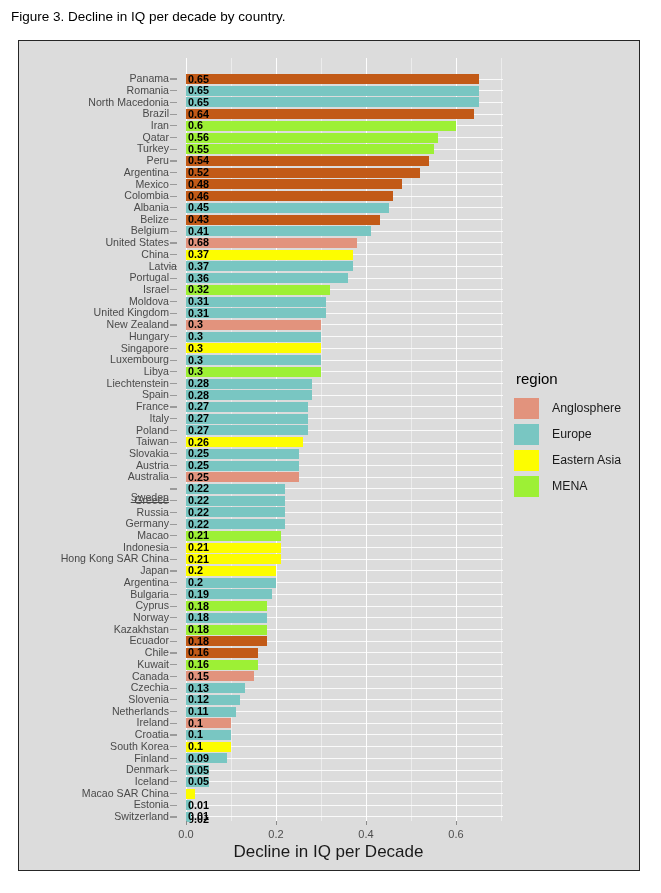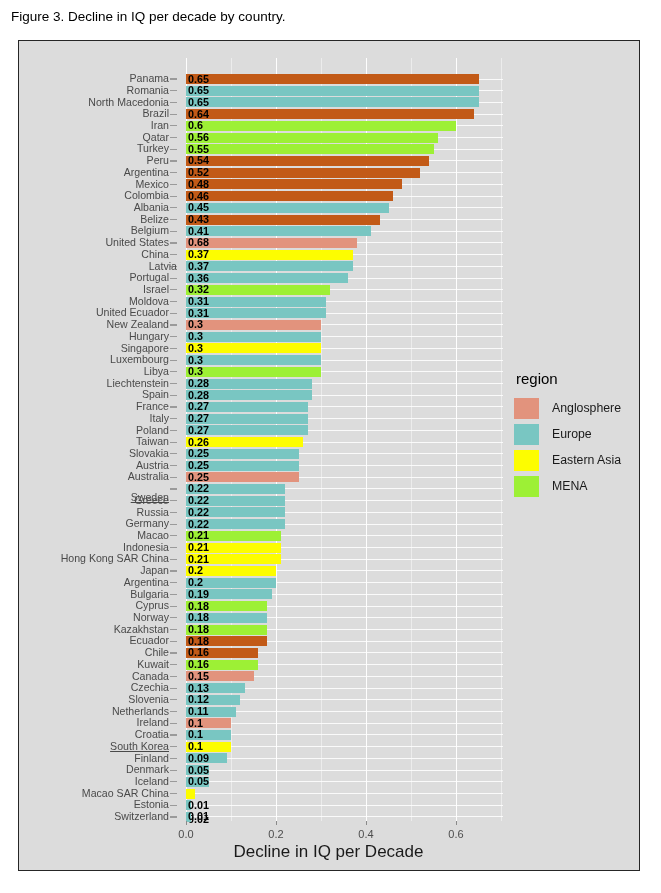--- a/index.html
+++ b/index.html
@@ -138,21 +138,21 @@
         <div class="country" style="top: 242.952px;">Israel</div>
         <div class="bar" style="left: 167px; width: 144px; top: 243.852px; background: rgb(157, 240, 53);"></div>
         <div class="barval" style="left: 169px; top: 243.352px;">0.32</div>
         <div class="hgrid" style="left: 167px; width: 317px; top: 260.066px;"></div>
         <div class="ytick" style="top: 259.966px;"></div>
         <div class="country" style="top: 254.666px;">Moldova</div>
         <div class="bar" style="left: 167px; width: 139.5px; top: 255.566px; background: rgb(121, 198, 194);"></div>
         <div class="barval" style="left: 169px; top: 255.066px;">0.31</div>
         <div class="hgrid" style="left: 167px; width: 317px; top: 271.78px;"></div>
         <div class="ytick" style="top: 271.68px;"></div>
-        <div class="country" style="top: 266.38px;">United Ecuador</div>
+        <div class="country" style="top: 266.38px;">United Kingdom</div>
         <div class="bar" style="left: 167px; width: 139.5px; top: 267.28px; background: rgb(121, 198, 194);"></div>
         <div class="barval" style="left: 169px; top: 266.78px;">0.31</div>
         <div class="hgrid" style="left: 167px; width: 317px; top: 283.494px;"></div>
         <div class="ytick" style="top: 283.394px;"></div>
         <div class="country" style="top: 278.094px;">New Zealand</div>
         <div class="bar" style="left: 167px; width: 135px; top: 278.994px; background: rgb(226, 147, 125);"></div>
         <div class="barval" style="left: 169px; top: 278.494px;">0.3</div>
         <div class="hgrid" style="left: 167px; width: 317px; top: 295.208px;"></div>
         <div class="ytick" style="top: 295.108px;"></div>
         <div class="country" style="top: 289.808px;">Hungary</div>
@@ -323,21 +323,21 @@
         <div class="country" style="top: 676.37px;">Ireland</div>
         <div class="bar" style="left: 167px; width: 45px; top: 677.27px; background: rgb(226, 147, 125);"></div>
         <div class="barval" style="left: 169px; top: 676.77px;">0.1</div>
         <div class="hgrid" style="left: 167px; width: 317px; top: 693.484px;"></div>
         <div class="ytick" style="top: 693.384px;"></div>
         <div class="country" style="top: 688.084px;">Croatia</div>
         <div class="bar" style="left: 167px; width: 45px; top: 688.984px; background: rgb(121, 198, 194);"></div>
         <div class="barval" style="left: 169px; top: 688.484px;">0.1</div>
         <div class="hgrid" style="left: 167px; width: 317px; top: 705.198px;"></div>
         <div class="ytick" style="top: 705.098px;"></div>
-        <div class="country" style="top: 699.798px; text-decoration: underline;">South Korea</div>
+        <div class="country" style="top: 699.798px;">South Korea</div>
         <div class="bar" style="left: 167px; width: 45px; top: 700.698px; background: rgb(253, 253, 0);"></div>
         <div class="barval" style="left: 169px; top: 700.198px;">0.1</div>
         <div class="hgrid" style="left: 167px; width: 317px; top: 716.912px;"></div>
         <div class="ytick" style="top: 716.812px;"></div>
         <div class="country" style="top: 711.512px;">Finland</div>
         <div class="bar" style="left: 167px; width: 40.5px; top: 712.412px; background: rgb(121, 198, 194);"></div>
         <div class="barval" style="left: 169px; top: 711.912px;">0.09</div>
         <div class="hgrid" style="left: 167px; width: 317px; top: 728.626px;"></div>
         <div class="ytick" style="top: 728.526px;"></div>
         <div class="country" style="top: 723.226px;">Denmark</div>

